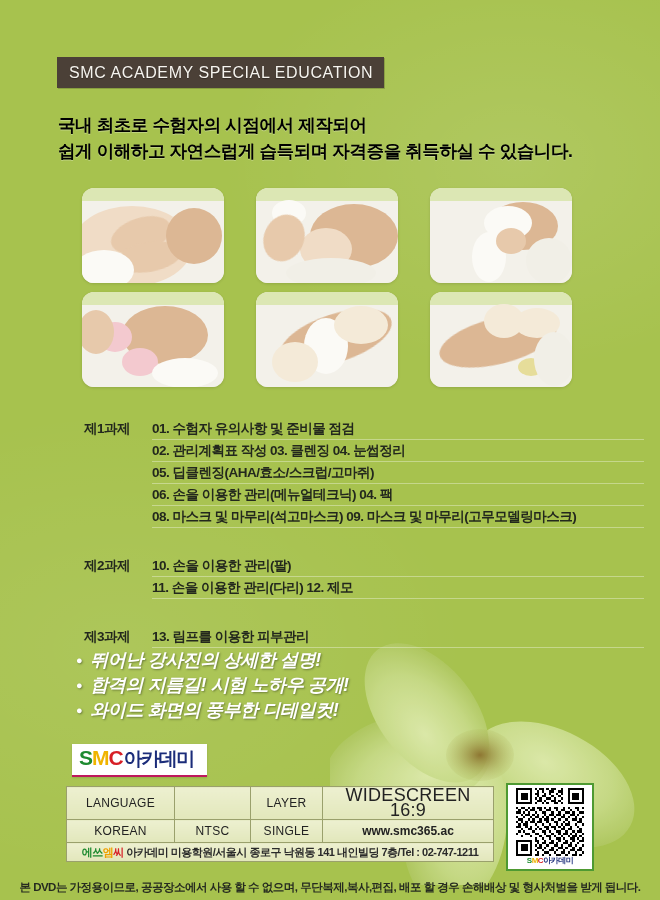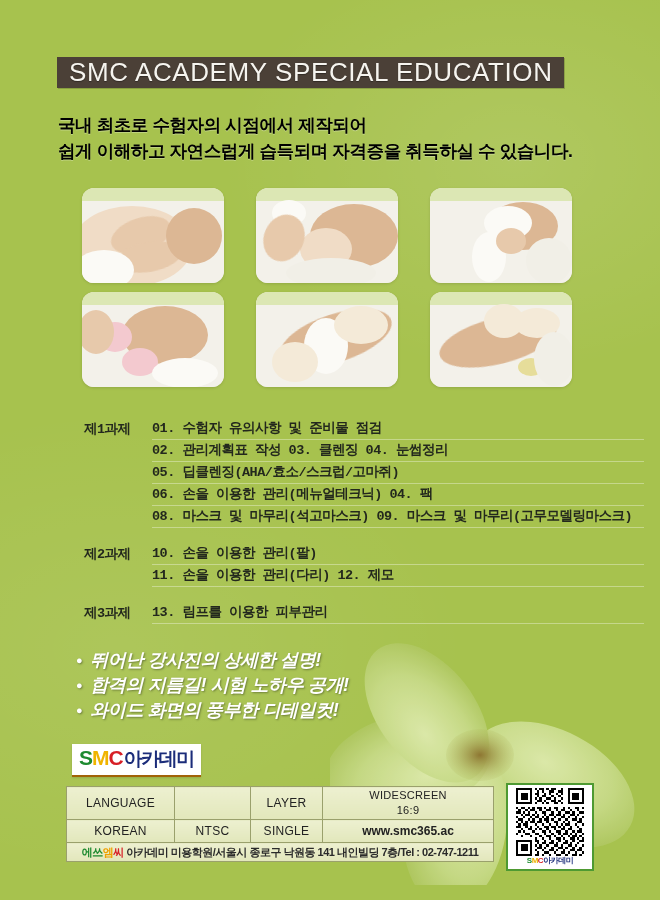--- a/index.html
+++ b/index.html
@@ -37,21 +37,21 @@
   .banner {
     position: absolute; left: 57px; top: 57px;
     height: 31px;
     padding: 0 11px 0 12px;
     background: #4b4037;
     display: flex; align-items: center;
     box-shadow: 1px 1px 0 rgba(0,0,0,0.18);
   }
   .banner-text {
     color: #f6f4ef;
-    font-size: 26px;
+    font-size: 16px;
     letter-spacing: 0.6px;
     white-space: nowrap;
     text-shadow: 0 1px 1px rgba(0,0,0,0.35);
   }
 
   
   .headline {
     position: absolute; left: 58px; top: 112px;
     width: 580px;
     color: #000000;
@@ -95,21 +95,21 @@
   .pk1 { background: #f3c9cf; }
   .gl1 { background: #f4ead8; }
   .yl1 { background: #e6dd9a; }
 
   
   .curriculum {
     position: absolute; left: 84px; top: 418px;
     width: 560px;
     color: #23281d;
   }
-  .task-group { display: flex; margin-bottom: 0; font-family: Liberation Mono, monospace; }
+  .task-group { display: flex; margin-bottom: 12px; }
   .task-label {
     width: 68px; flex: 0 0 68px;
     font-size: 13.5px; font-weight: bold;
     padding-top: 2px;
     letter-spacing: -0.5px;
     white-space: nowrap;
   }
   .task-lines { flex: 1 1 auto; }
   .task-line {
     font-size: 13.5px;
@@ -139,22 +139,22 @@
     font-style: normal;
     font-size: 11px;
     margin-right: 8px;
     vertical-align: 2px;
   }
 
   
   .logo-box {
     position: absolute; left: 72px; top: 744px;
     background: #ffffff;
-    padding: 2px 7px 3px 7px;
-    border-bottom: 2px solid #a16207;
+    padding: 2px 13px 3px 7px;
+    border-bottom: 2px solid #be185d;
     display: flex; align-items: baseline;
     box-shadow: 0 1px 2px rgba(0,0,0,0.12);
   }
   .logo-smc { font-size: 21px; font-weight: bold; letter-spacing: -1px; }
   .logo-smc .s { color: #1d8a2f; }
   .logo-smc .m { color: #f0b400; }
   .logo-smc .c { color: #d71f26; }
   .logo-kr {
     font-size: 19px; font-weight: bold; color: #1b2c7a;
     letter-spacing: -1.5px; margin-left: 1px;
@@ -171,21 +171,21 @@
   .spec td {
     border: 1px solid #9aa06c;
     text-align: center;
     font-size: 12px;
     color: #222;
     letter-spacing: 0.3px;
     height: 23px;
     padding: 1px 2px;
     background: linear-gradient(#edf0d0, #e2e7bb);
   }
-  .spec .wide { font-size: 11px; line-height: 15px; text-align: center; }
+  .spec .wide { font-size: 18px; line-height: 15px; text-align: center; }
   .spec .url { font-size: 12px; font-weight: bold; letter-spacing: 0; }
   .spec .addr {
     font-size: 11px; font-weight: bold; letter-spacing: -0.5px;
     height: 19px; color: #2a2a2a;
   }
   .addr .c1 { color: #1d8a2f; }
   .addr .c2 { color: #f0a000; }
   .addr .c3 { color: #d71f26; }
 
   
@@ -609,14 +609,17 @@
           <rect x="14" y="28" width="1" height="1"></rect>
           <rect x="17" y="28" width="2" height="1"></rect>
           <rect x="21" y="28" width="1" height="1"></rect>
           <rect x="24" y="28" width="2" height="1"></rect>
           <rect x="27" y="28" width="1" height="1"></rect>
       </g>
     </svg>
     <div class="qr-cap"><span class="s">S</span><span class="m">M</span><span class="c">C</span><span class="k">아카데미</span></div>
   </div>
 
+  <div class="footer">
+    <span>본 DVD는 가정용이므로, 공공장소에서 사용 할 수 없으며, 무단복제,복사,편집, 배포 할 경우 손해배상 및 형사처벌을 받게 됩니다.</span>
+  </div>
 
 </div>
 
 </body></html>

